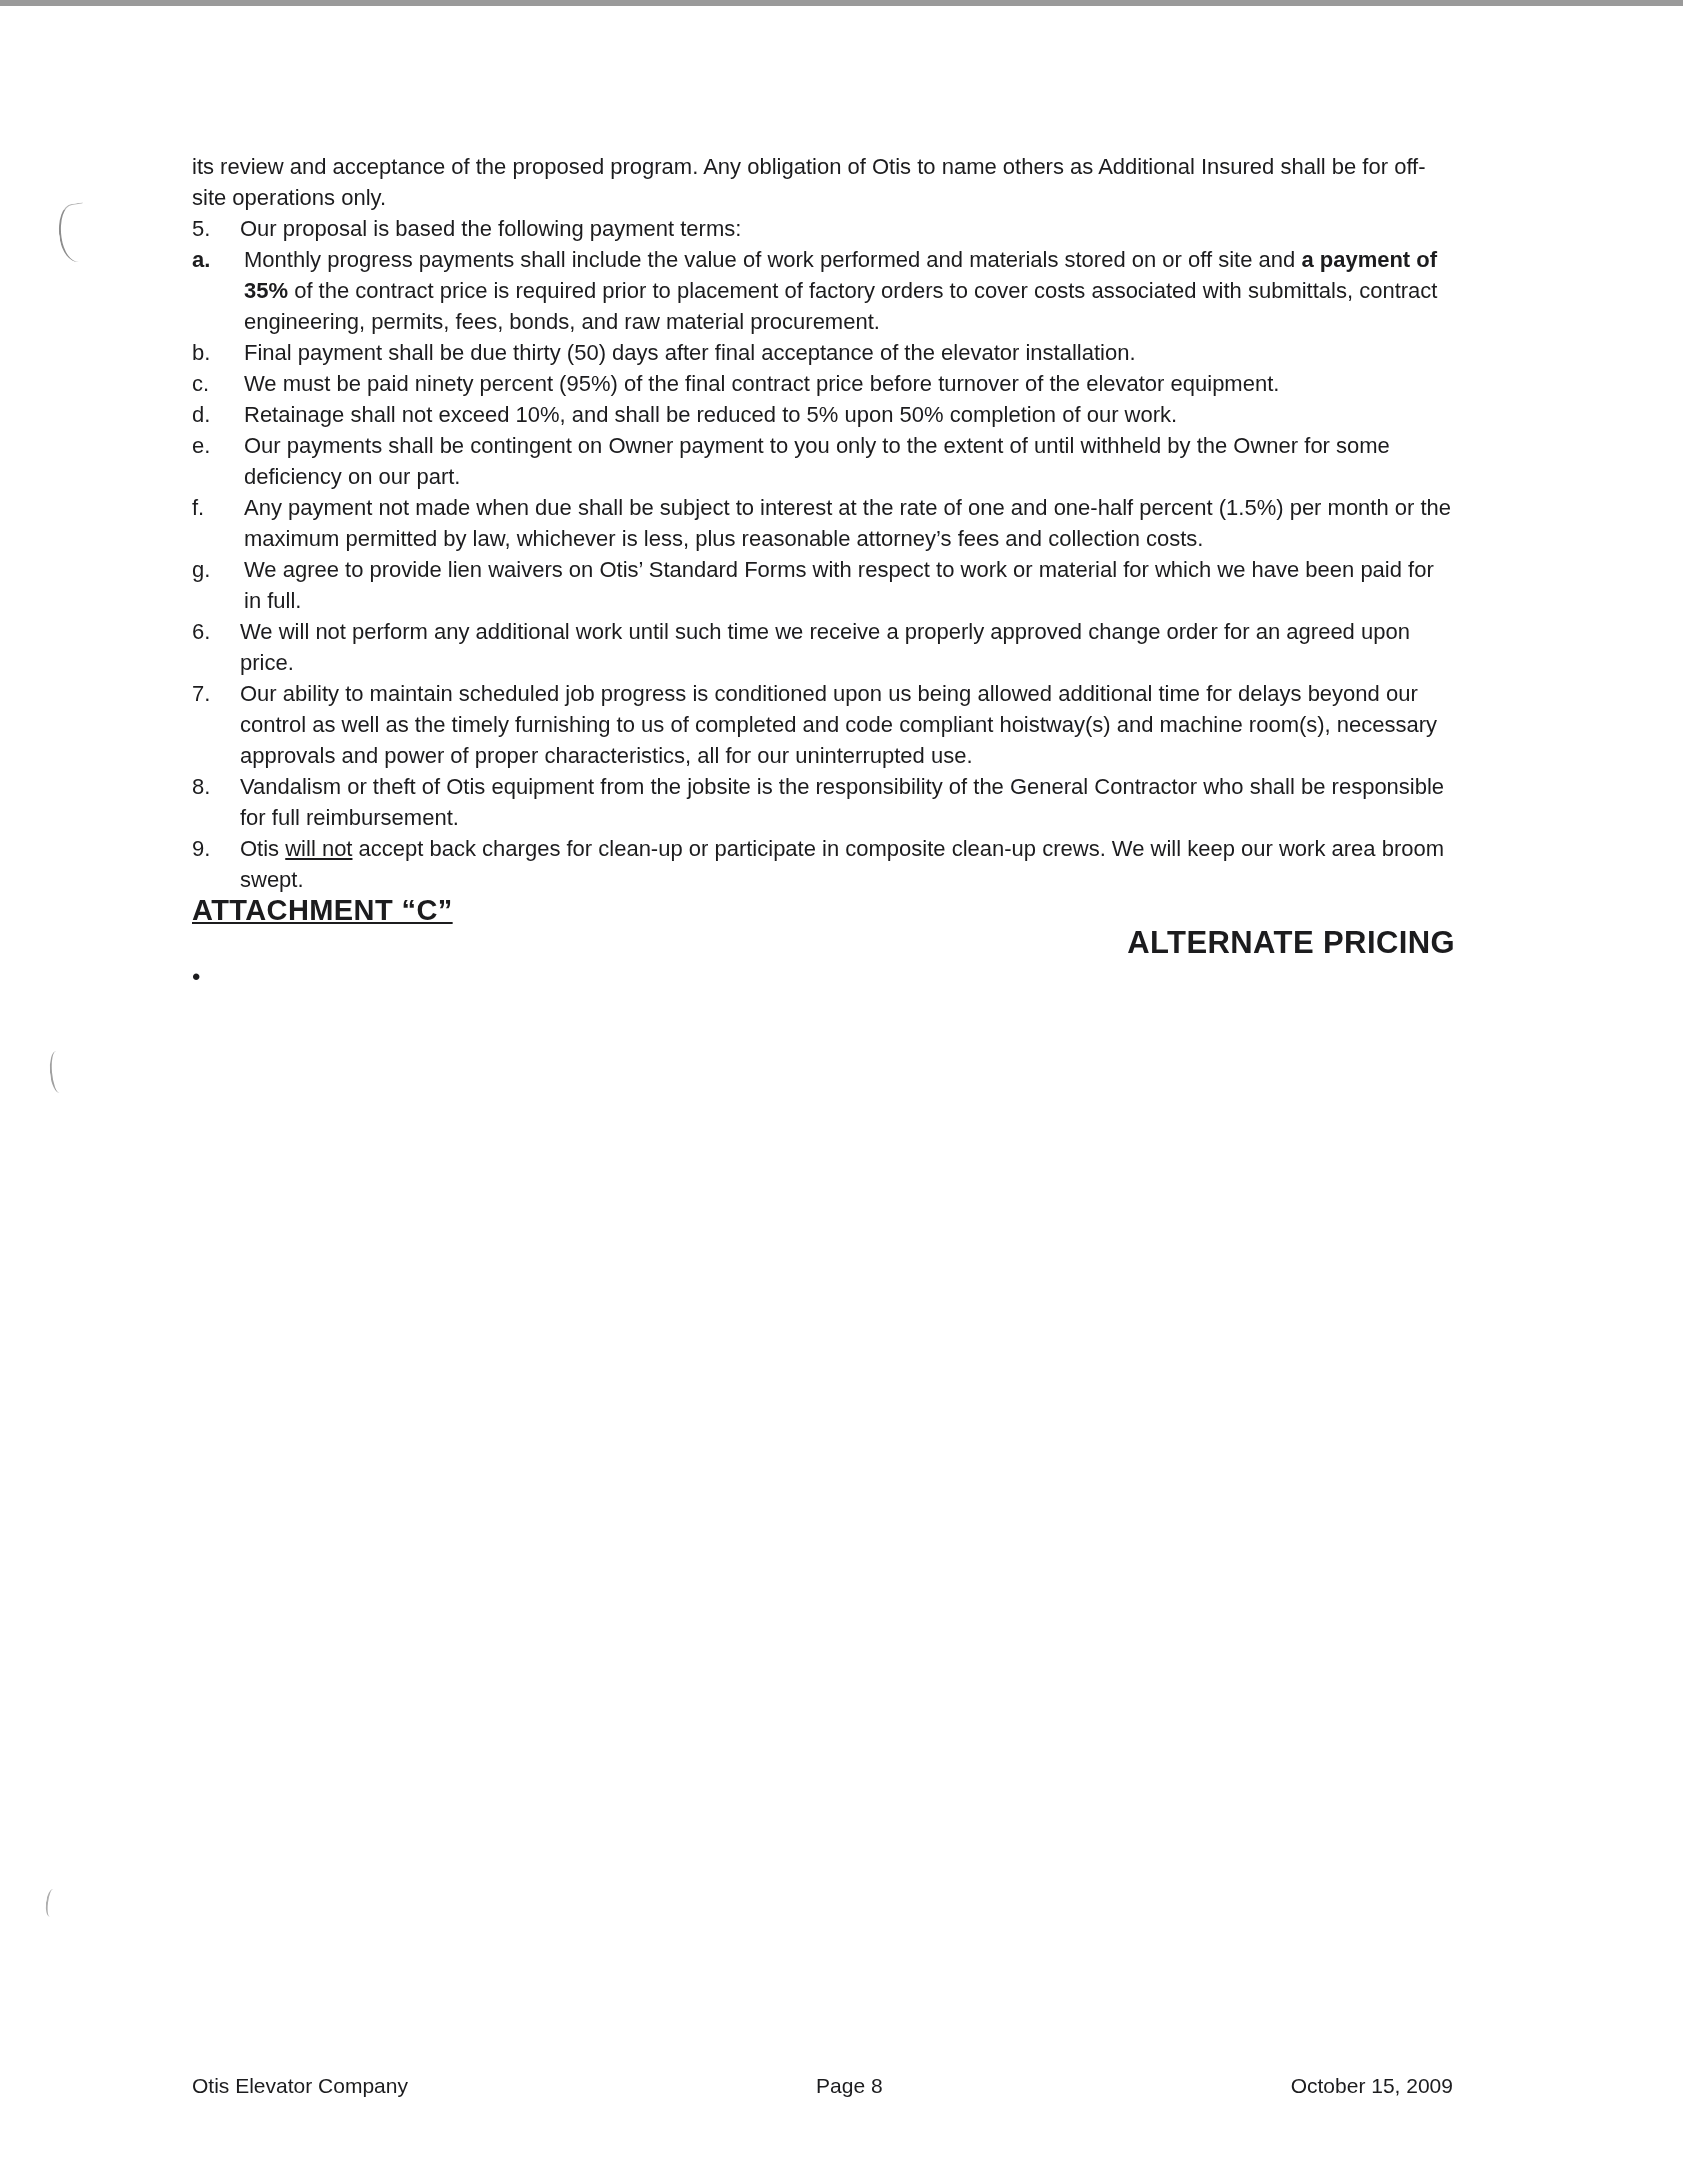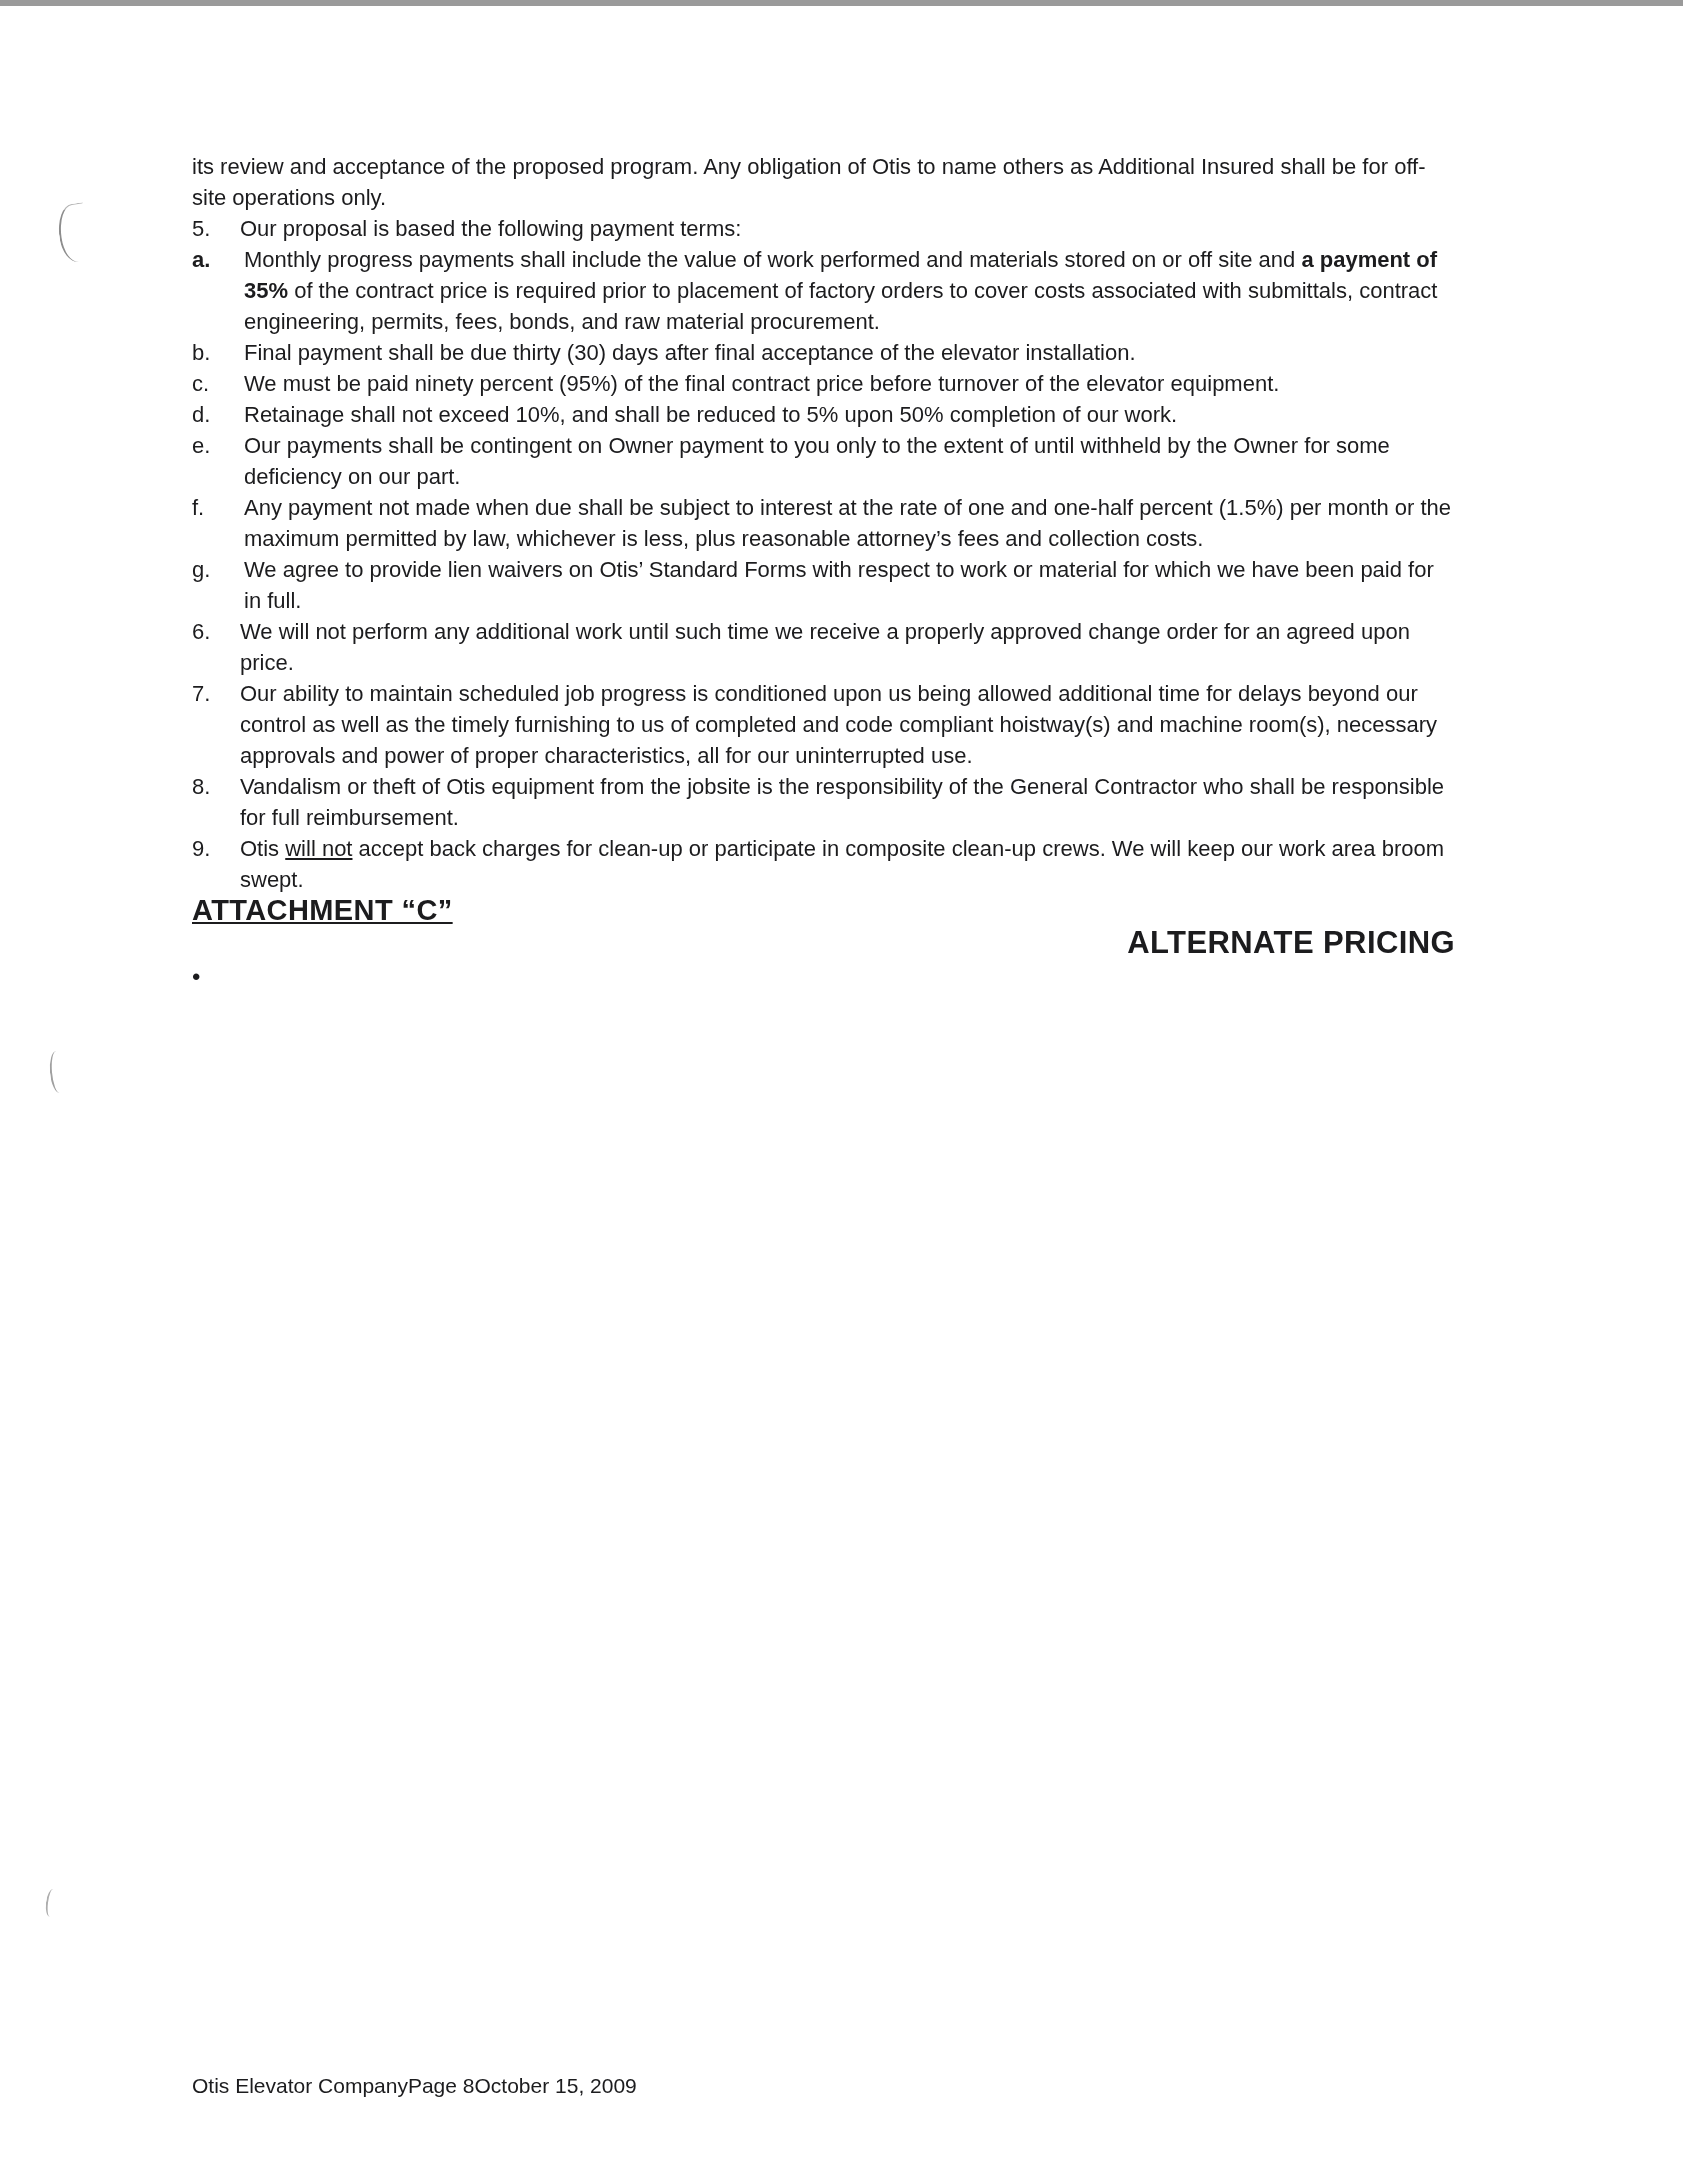--- a/index.html
+++ b/index.html
@@ -53,20 +53,21 @@
     margin-left: 97px;
     font-size: 24px;
     line-height: 31px;
   }
   .footer {
     position: absolute;
     left: 192px;
     right: 230px;
     top: 2067px;
     display: flex;
+    justify-content: space-between;
     align-items: baseline;
     font-size: 21px;
     line-height: 26px;
   }
   
   .scan-mark { position: absolute; pointer-events: none; }
   .mark1 {
     left: 59px; top: 198px; width: 26px; height: 57px;
     border-left: 2px solid #8d8d8d; border-top: 1px solid #b5b5b5;
     border-radius: 60% 0 0 55% / 55% 0 0 45%;
@@ -103,21 +104,21 @@
 
   <div class="sublist">
 
     <div class="subitem">
       <span class="letter bold">a.</span>
       <span class="txt"><span>Monthly progress payments shall include the value of work performed and materials stored on or off site and </span><span class="bold">a payment of 35%</span><span> of the contract price is required prior to placement of factory orders to cover costs associated with submittals, contract engineering, permits, fees, bonds, and raw material procurement.</span></span>
     </div>
 
     <div class="subitem">
       <span class="letter">b.</span>
-      <span class="txt">Final payment shall be due thirty (30) days after final acceptance of the elevator installation.</span>
+      <span class="txt">Final payment shall be due thirty (50) days after final acceptance of the elevator installation.</span>
     </div>
 
     <div class="subitem">
       <span class="letter">c.</span>
       <span class="txt">We must be paid ninety percent (95%) of the final contract price before turnover of the elevator equipment.</span>
     </div>
 
     <div class="subitem">
       <span class="letter">d.</span>
       <span class="txt">Retainage shall not exceed 10%, and shall be reduced to 5% upon 50% completion of our work.</span>

